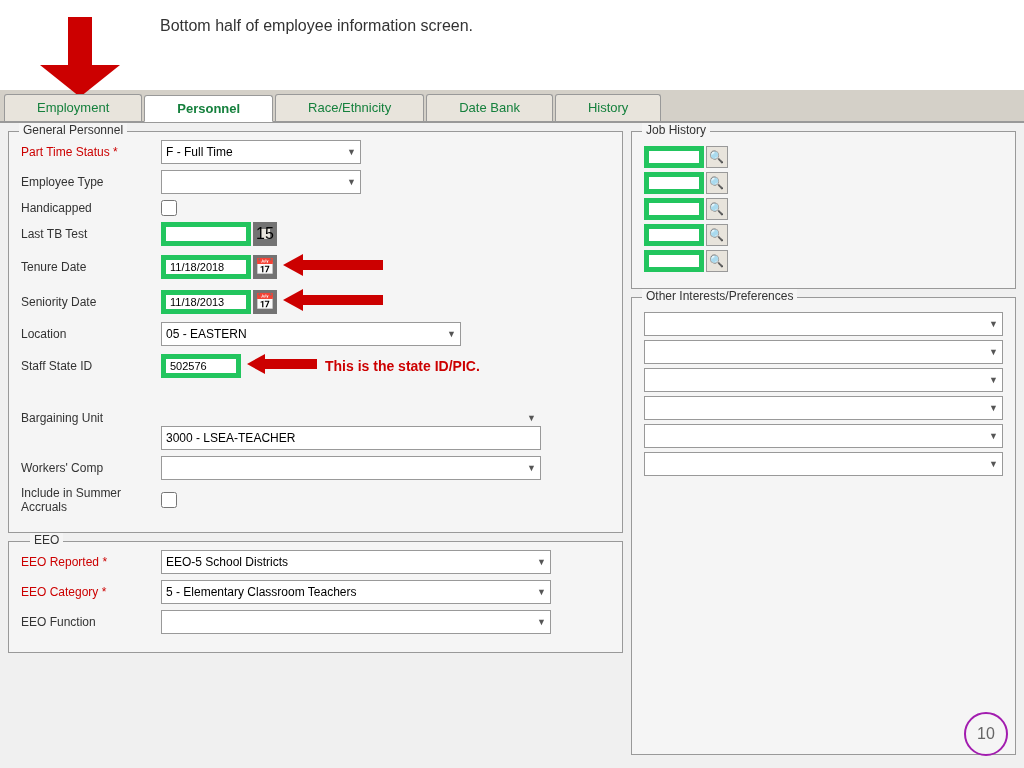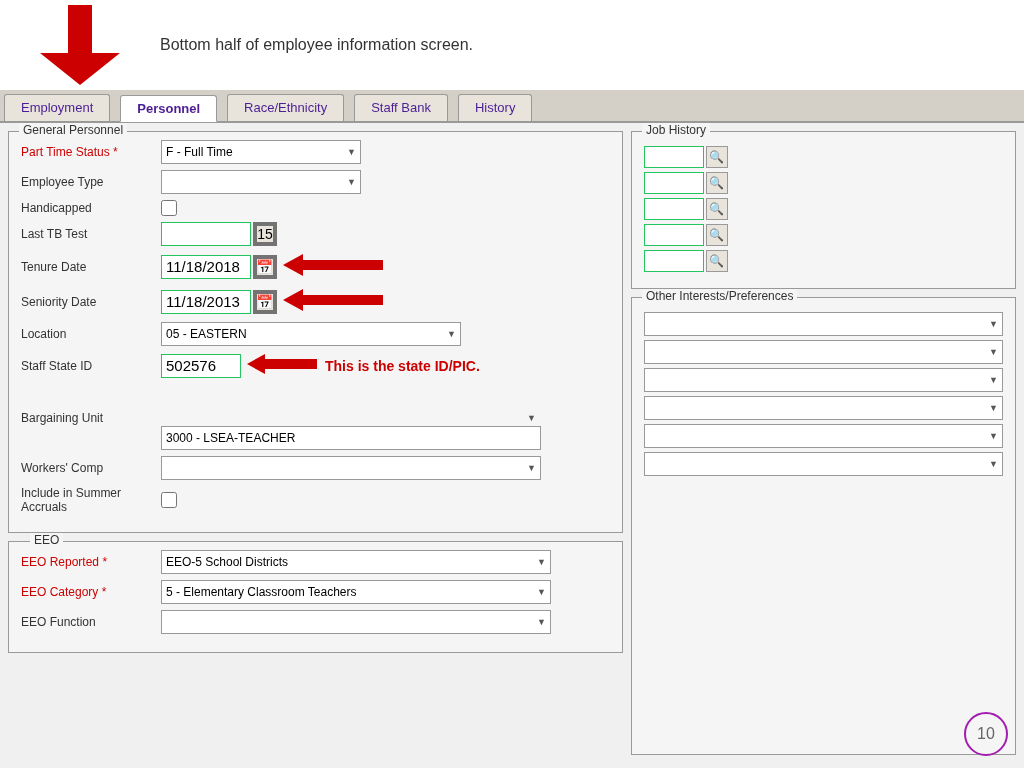--- a/index.html
+++ b/index.html
@@ -9,21 +9,21 @@
       background: #f0f0f0;
       width: 1024px;
       height: 768px;
       overflow: hidden;
       position: relative;
     }
 
     
     .top-annotation {
       display: flex;
-      align-items: center;
+      align-items: flex-start;
       padding: 17px 20px;
       background: #fff;
       height: 90px;
     }
     .arrow-down-container {
       width: 120px;
       display: flex;
       justify-content: center;
       align-items: center;
     }
@@ -35,28 +35,28 @@
 
     
     .tabs-bar {
       display: flex;
       background: #d4d0c8;
       border-bottom: 2px solid #999;
       padding-top: 4px;
       padding-left: 4px;
     }
     .tab {
-      padding: 5px 16px;
+      padding: 5px 32px;
       border: 1px solid #999;
       border-bottom: none;
       background: #e8e4dc;
       cursor: pointer;
-      margin-right: 10px;
+      margin-right: 2px;
       border-radius: 3px 3px 0 0;
-      color: #4c1d95;
+      color: #15803d;
     }
     .tab.active {
       background: #fff;
       font-weight: bold;
       border-bottom: 1px solid #fff;
       position: relative;
       bottom: -1px;
     }
 
     
@@ -106,23 +106,23 @@
       flex-shrink: 0;
     }
     .form-label.required {
       color: #cc0000;
     }
     .form-label.required::after {
       content: ' *';
     }
     .form-control {
       height: 24px;
-      border: 1px solid #22c55e;
+      border: 5px solid #22c55e;
       background: #fff;
-      font-size: 15px;
+      font-size: 11px;
       padding: 2px 4px;
     }
     .form-select {
       height: 24px;
       border: 1px solid #999;
       background: #fff;
       font-size: 12px;
       padding: 2px 4px;
       appearance: none;
       -webkit-appearance: none;
@@ -153,23 +153,23 @@
     .date-wrapper {
       display: flex;
       align-items: center;
     }
     .date-input {
       width: 90px;
     }
     .calendar-btn {
       width: 24px;
       height: 24px;
-      border: 4px solid #737373;
+      border: 7px solid #737373;
       background: #e8e4dc;
-      font-size: 14px;
+      font-size: 16px;
       cursor: pointer;
       display: flex;
       align-items: center;
       justify-content: center;
       margin-left: 2px;
     }
     .state-id-annotation {
       color: #cc0000;
       font-size: 14px;
       font-weight: bold;
@@ -297,21 +297,21 @@
       <polygon points="0,48 80,48 40,80" fill="#cc0000"></polygon>
     </svg>
   </div>
   <div class="annotation-text">Bottom half of employee information screen.</div>
 </div>
 
 <div class="tabs-bar">
   <div class="tab">Employment</div>
   <div class="tab active">Personnel</div>
   <div class="tab">Race/Ethnicity</div>
-  <div class="tab">Staff Bank</div>
+  <div class="tab">Date Bank</div>
   <div class="tab">History</div>
 </div>
 
 <div class="main-content">
 
   <div class="left-panel">
 
     <div class="fieldset-box">
       <span class="fieldset-legend">General Personnel</span>
 

